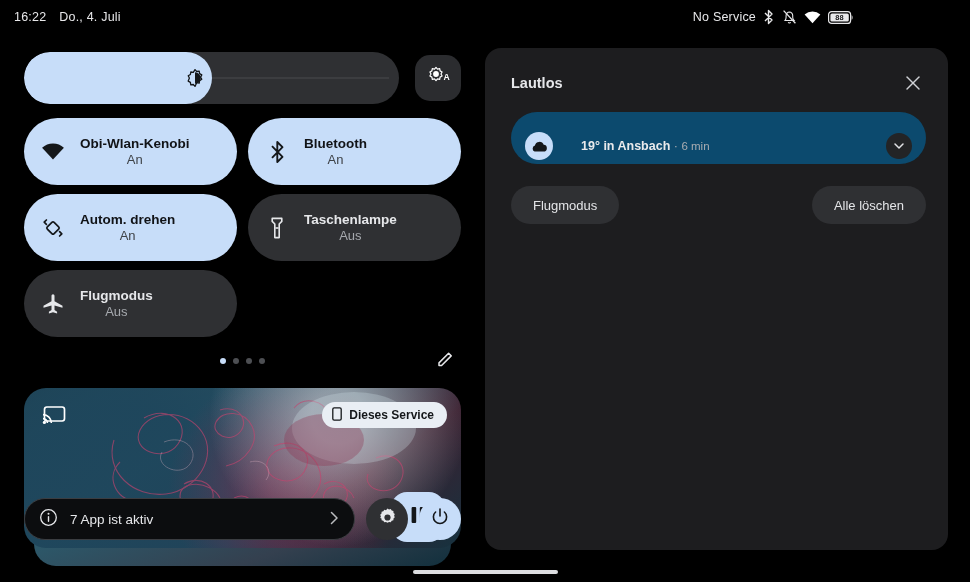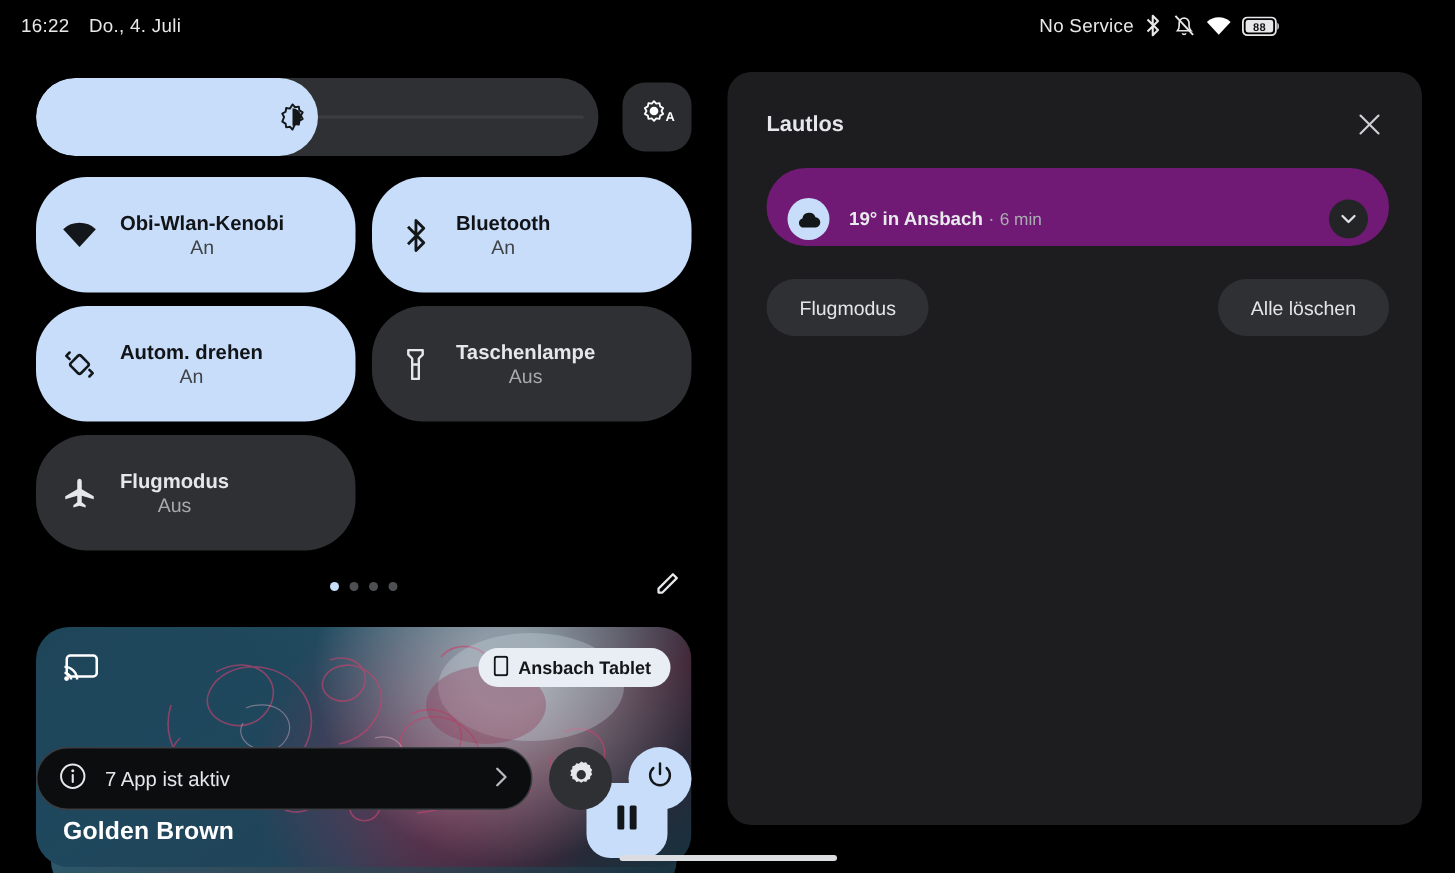--- a/index.html
+++ b/index.html
@@ -48,21 +48,21 @@
     transform: translateY(-50%); width: 22px; height: 22px;
   }
   .auto-bright {
     width: 46px; height: 46px; border-radius: 15px; background: #2b2c2f;
     display: flex; align-items: center; justify-content: center; flex: none;
   }
 
   
   .tiles { margin-top: 14px; display: grid; grid-template-columns: 1fr 1fr; gap: 9px 11px; }
   .tile {
-    height: 77px; border-radius: 34px; display: flex; align-items: center;
+    height: 67px; border-radius: 34px; display: flex; align-items: center;
     padding: 0 14px 0 16px; gap: 14px; position: relative;
   }
   .tile.on  { background: #c7ddf9; }
   .tile.off { background: #2f3033; }
   .tile-ico { width: 26px; height: 26px; flex: none; display: flex; align-items: center; justify-content: center; }
   .tile-txt { display: flex; flex-direction: column; justify-content: center; min-width: 0; }
   .tile-title { font-size: 13.5px; font-weight: bold; line-height: 17px; white-space: nowrap; overflow: hidden; }
   .tile-sub   { font-size: 13px; line-height: 16px; white-space: nowrap; overflow: hidden; text-align: center; }
   .tile.on  .tile-title { color: #111317; }
   .tile.on  .tile-sub   { color: #3f4348; }
@@ -134,22 +134,22 @@
 
   
   .notif-panel {
     position: absolute; left: 485px; top: 48px; width: 463px; height: 502px;
     background: #1d1d1f; border-radius: 16px; padding: 18px 22px 0 26px;
   }
   .notif-head { display: flex; align-items: center; height: 34px; }
   .notif-head-title { color: #e6e7ea; font-size: 14.5px; font-weight: bold; }
   .notif-close { margin-left: auto; width: 26px; height: 26px; display: flex; align-items: center; justify-content: center; }
   .notif-card {
-    margin-top: 12px; height: 52px; border-radius: 26px; background: #701a75;
-    display: flex; align-items: center; padding: 16px 14px 0 14px; gap: 13px;
+    margin-top: 12px; height: 52px; border-radius: 26px; background: #0c4a6e;
+    display: flex; align-items: center; padding: 16px 14px 0 14px; gap: 28px;
   }
   .weather-ico {
     width: 28px; height: 28px; border-radius: 50%; background: #c7ddf9;
     display: flex; align-items: center; justify-content: center; flex: none;
   }
   .notif-line { font-size: 12.5px; color: #e9eaec; font-weight: bold; white-space: nowrap; }
   .notif-line .sep { font-weight: normal; color: #a9acb1; }
   .notif-line .time { font-weight: normal; color: #a9acb1; font-size: 11.5px; }
   .notif-expand {
     margin-left: auto; width: 26px; height: 26px; border-radius: 50%;
@@ -345,21 +345,21 @@
               <path d="M3 15.6a4.4 4.4 0 0 1 4.4 4.4" fill="none" stroke="#ffffff" stroke-width="1.6"></path>
               <path d="M3 11.6a8.4 8.4 0 0 1 8.4 8.4" fill="none" stroke="#ffffff" stroke-width="1.6"></path>
             </svg>
           </span>
           <span class="device-chip">
             <span>
               <svg width="10" height="14" viewBox="0 0 10 14">
                   <rect x="0.8" y="0.8" width="8.4" height="12.4" rx="1.4" fill="none" stroke="#14171a" stroke-width="1.3"></rect>
                 </svg>
             </span>
-            <span>Ansbach Tablet</span>
+            <span>Dieses Service</span>
           </span>
         </div>
         <div class="media-title">Golden Brown</div>
         <div class="play-btn">
           <span>
             <svg width="18" height="20" viewBox="0 0 18 20">
               <rect x="2.6" y="2" width="4.6" height="16" rx="1" fill="#14171a"></rect>
               <rect x="10.8" y="2" width="4.6" height="16" rx="1" fill="#14171a"></rect>
             </svg>
           </span>

